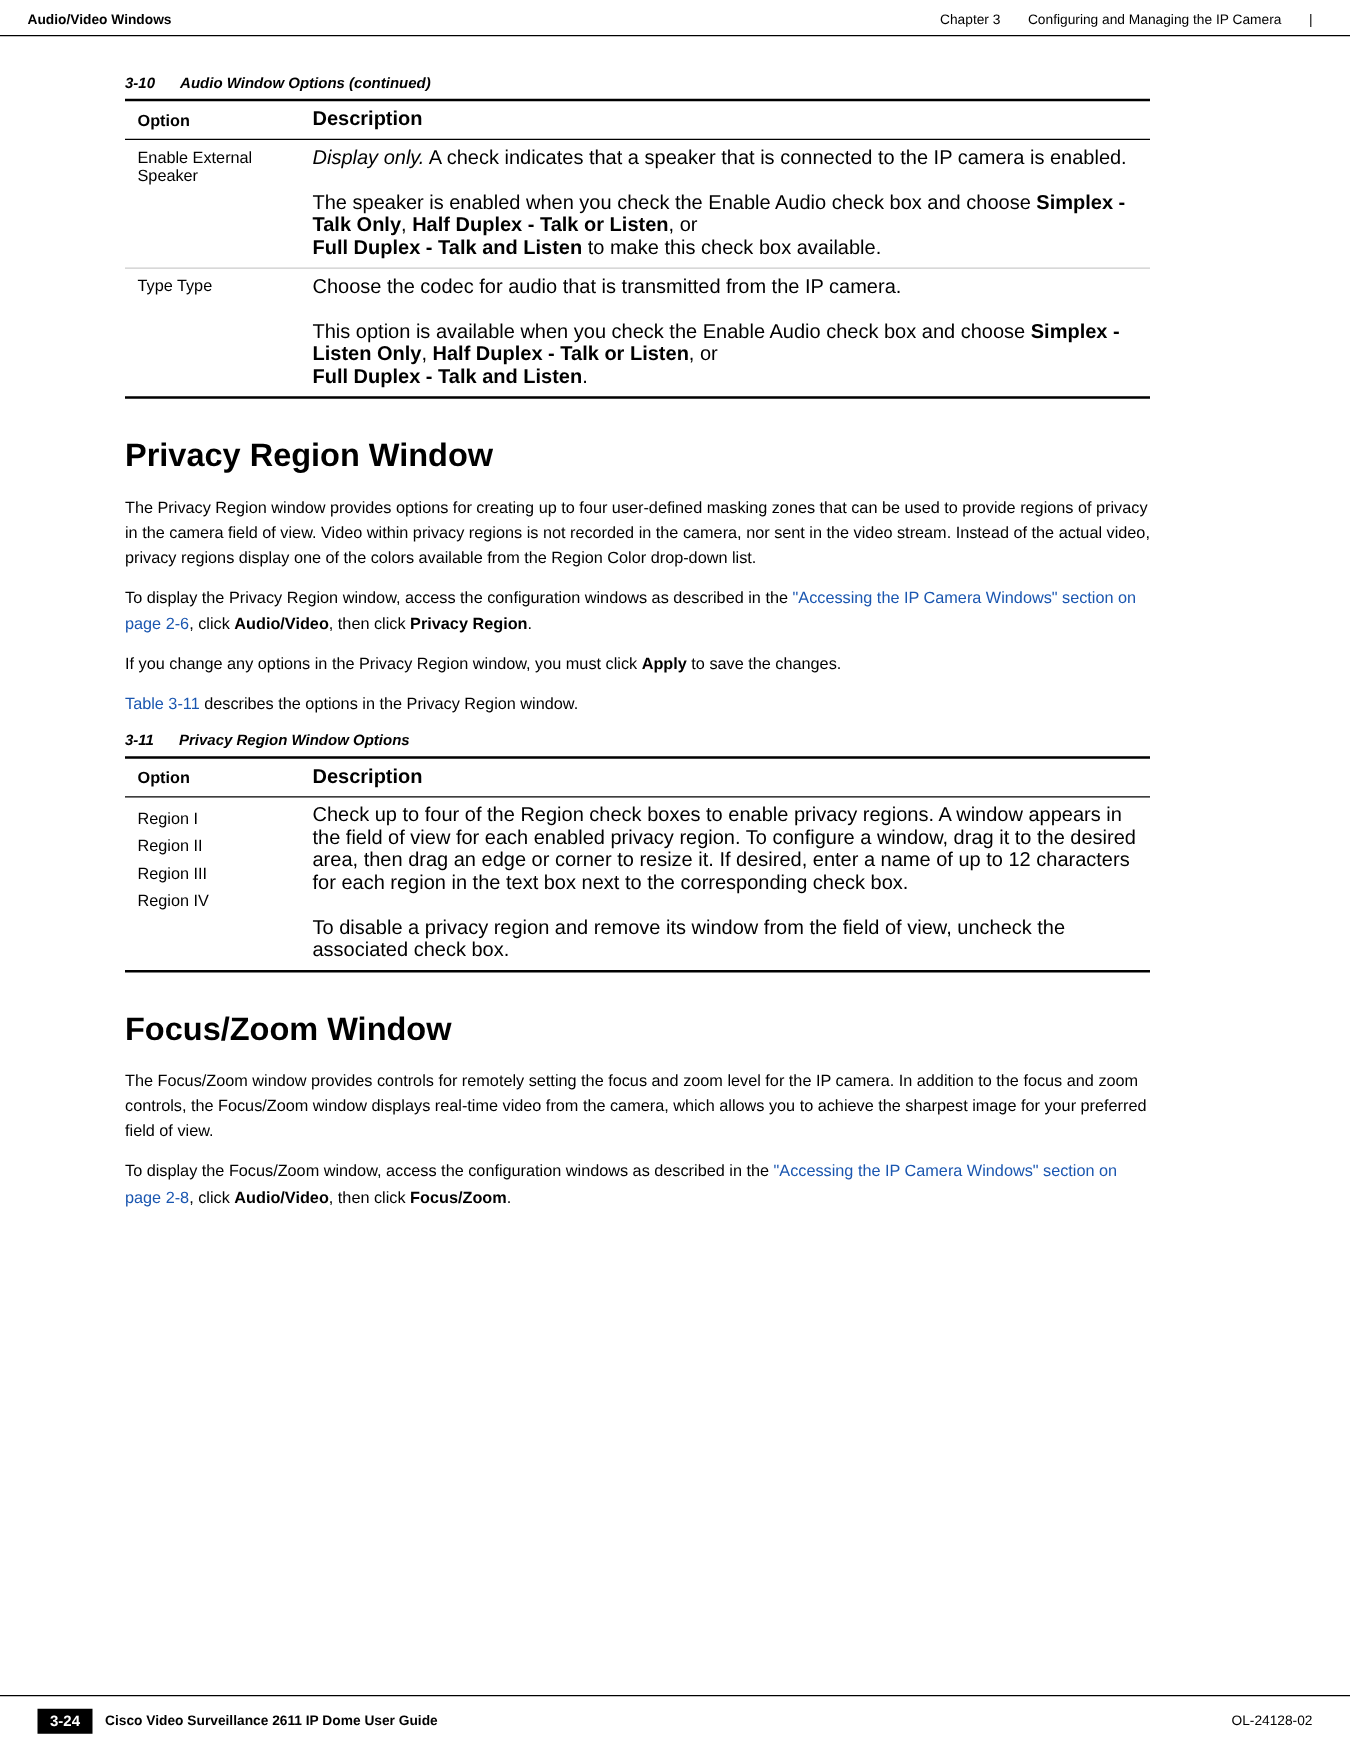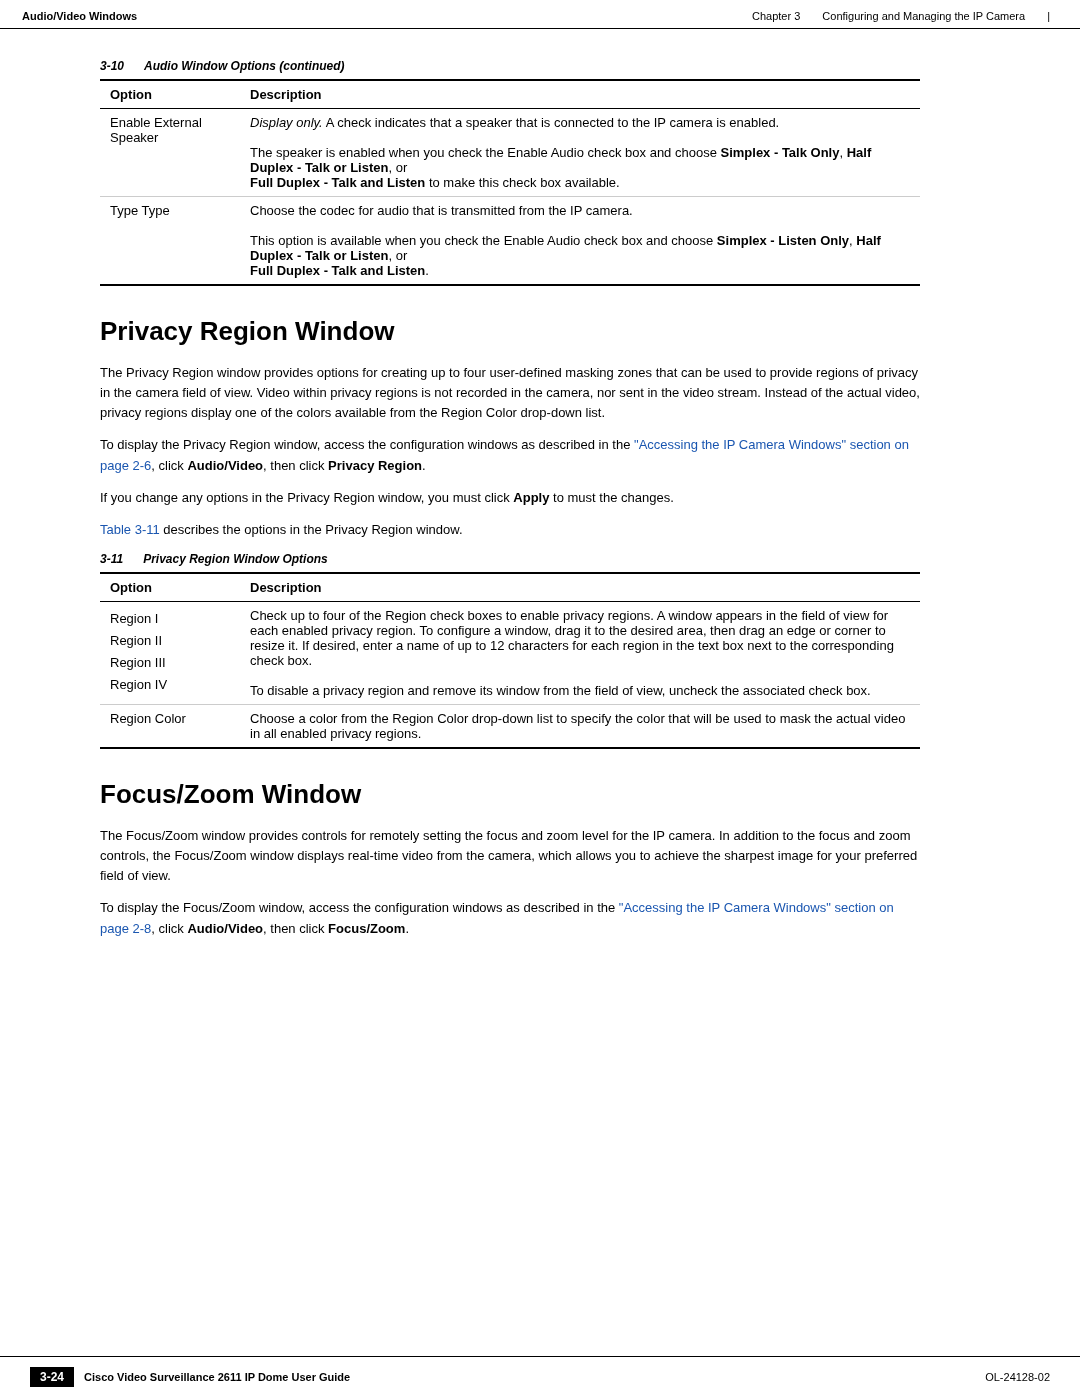--- a/index.html
+++ b/index.html
@@ -74,21 +74,21 @@
       border-bottom: 1px solid #ccc;
     }
     .options-table tr:last-child td {
       border-bottom: 2px solid #000;
     }
     .options-table .col-option {
       width: 140px;
       font-size: 13px;
     }
     .options-table .col-desc {
-      font-size: 13px;
+      font-size: 16px;
     }
 
     
     .section-heading {
       font-size: 26px;
       font-weight: bold;
       margin: 30px 0 16px 0;
       border-top: none;
     }
 
@@ -200,21 +200,21 @@
 
   <h2 class="section-heading">Privacy Region Window</h2>
 
   <p class="body-para">The Privacy Region window provides options for creating up to four user-defined masking zones that can be used to provide regions of privacy in the camera field of view. Video within privacy regions is not recorded in the camera, nor sent in the video stream. Instead of the actual video, privacy regions display one of the colors available from the Region Color drop-down list.</p>
 
   <p class="body-para">
     <span>To display the Privacy Region window, access the configuration windows as described in the </span><a class="link" href="#">"Accessing the IP Camera Windows" section on page 2-6</a><span>, click </span><strong>Audio/Video</strong><span>, then click </span><strong>Privacy Region</strong><span>.</span>
   </p>
 
   <p class="body-para">
-    <span>If you change any options in the Privacy Region window, you must click </span><strong>Apply</strong><span> to must the changes.</span>
+    <span>If you change any options in the Privacy Region window, you must click </span><strong>Apply</strong><span> to save the changes.</span>
   </p>
 
   <p class="body-para">
     <a class="link" href="#">Table 3-11</a><span> describes the options in the Privacy Region window.</span>
   </p>
 
   <div class="table-label">
     <span class="table-num">3-11</span>
     &nbsp;&nbsp;&nbsp;&nbsp;
     <span class="table-title">Privacy Region Window Options</span>
@@ -236,26 +236,20 @@
           Region III<br>
           Region IV
         </td>
         <td class="col-desc">
           Check up to four of the Region check boxes to enable privacy regions. A window appears in the field of view for each enabled privacy region. To configure a window, drag it to the desired area, then drag an edge or corner to resize it. If desired, enter a name of up to 12 characters for each region in the text box next to the corresponding check box.
           <br><br>
           To disable a privacy region and remove its window from the field of view, uncheck the associated check box.
         </td>
       </tr>
 
-      <tr>
-        <td class="col-option">Region Color</td>
-        <td class="col-desc">
-          Choose a color from the Region Color drop-down list to specify the color that will be used to mask the actual video in all enabled privacy regions.
-        </td>
-      </tr>
     </tbody>
   </table>
 
   <h2 class="section-heading">Focus/Zoom Window</h2>
 
   <p class="body-para">The Focus/Zoom window provides controls for remotely setting the focus and zoom level for the IP camera. In addition to the focus and zoom controls, the Focus/Zoom window displays real-time video from the camera, which allows you to achieve the sharpest image for your preferred field of view.</p>
 
   <p class="body-para">
     <span>To display the Focus/Zoom window, access the configuration windows as described in the </span><a class="link" href="#">"Accessing the IP Camera Windows" section on page 2-8</a><span>, click </span><strong>Audio/Video</strong><span>, then click </span><strong>Focus/Zoom</strong><span>.</span>
   </p>

